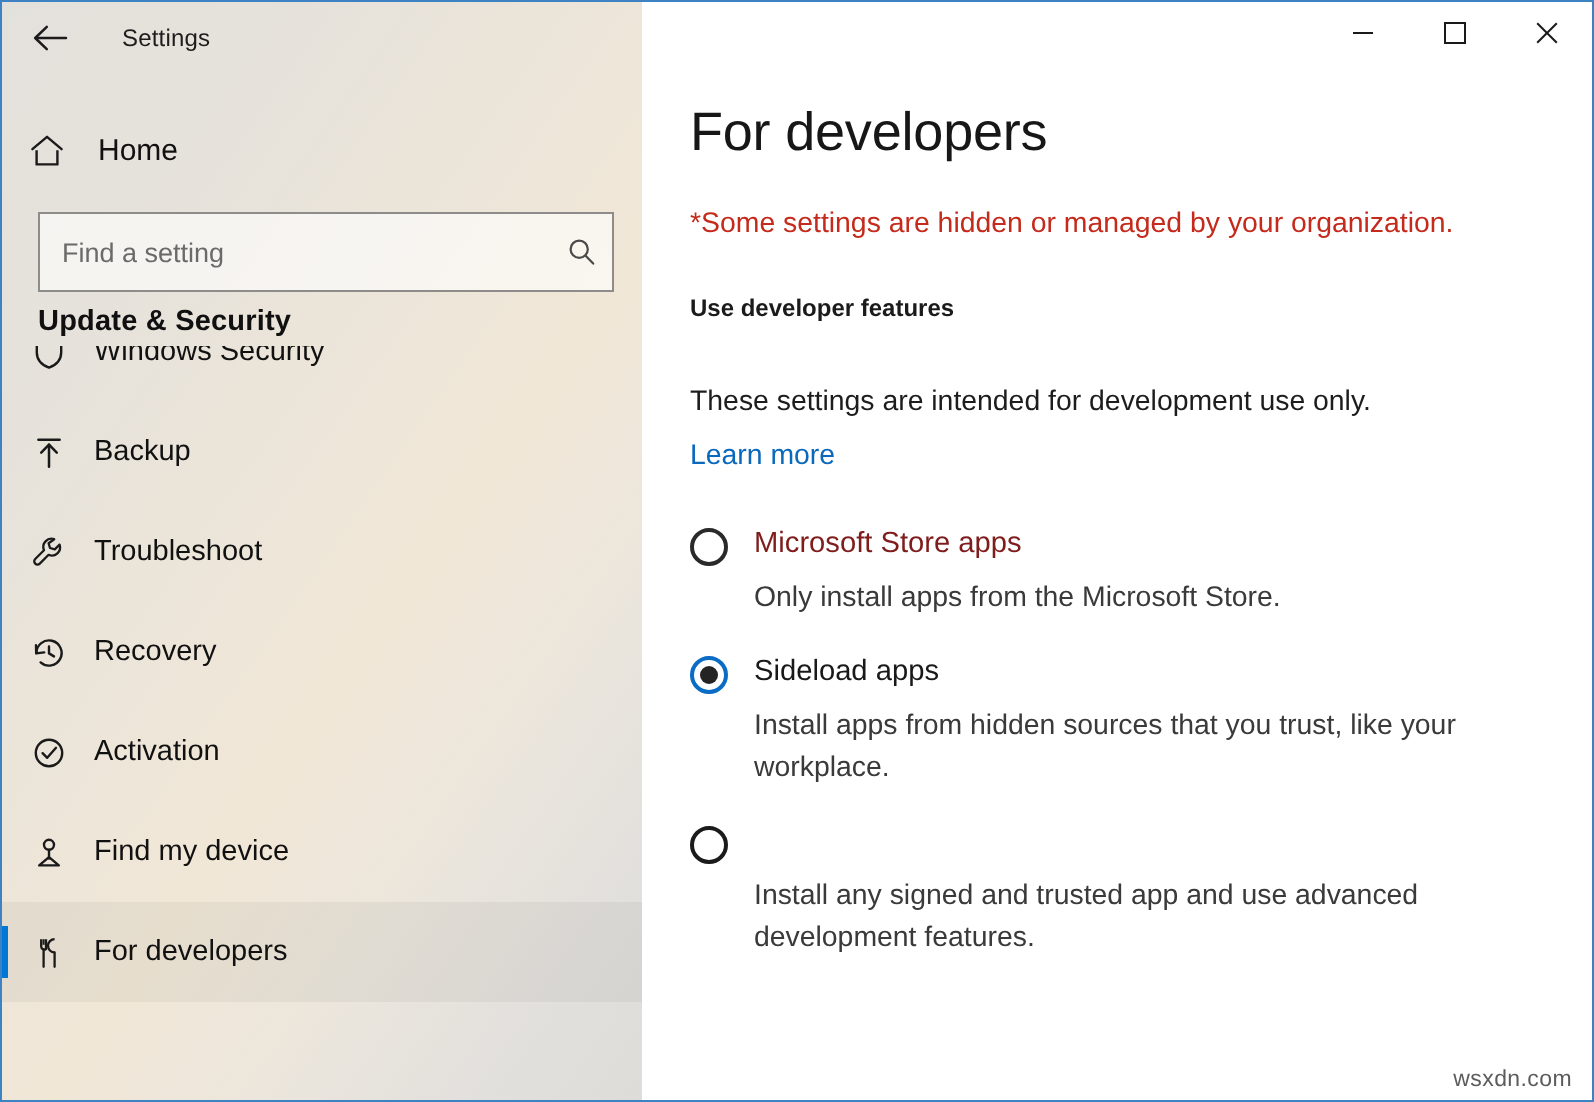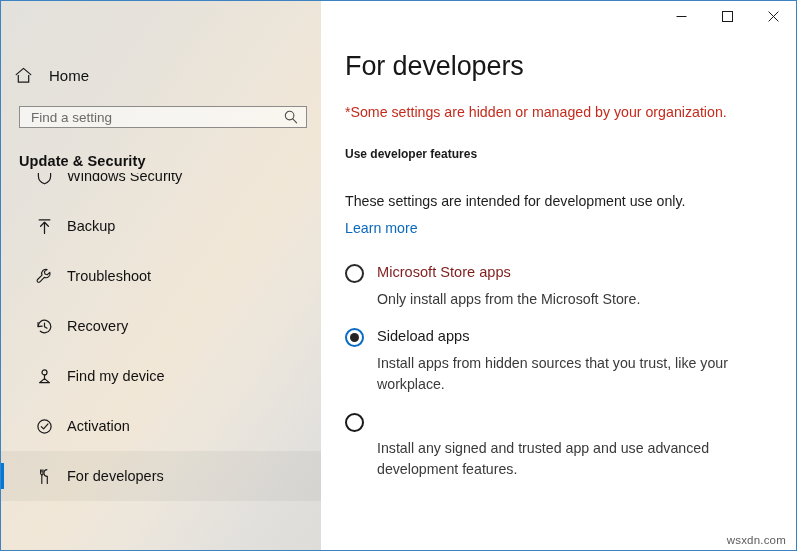--- a/index.html
+++ b/index.html
@@ -113,21 +113,21 @@
   .home-label {
     font-size: 15px;
     color: #111111;
     margin-left: 4px;
   }
 
   .search-wrap {
     position: absolute;
     left: 18px; top: 105px;
     width: 288px;
-    height: 22px;
+    height: 40px;
     box-sizing: border-box;
     background: rgba(255,255,255,.62);
     border: 1px solid #8d8c8a;
     display: flex;
     align-items: center;
   }
   .search-input {
     flex: 1;
     border: none;
     outline: none;
@@ -167,21 +167,20 @@
     left: 0;
     top: -22px;           
     width: 320px;
   }
   .nav-item {
     position: relative;
     height: 50px;
     display: flex;
     align-items: center;
     cursor: default;
-    padding-left: 20px;
   }
   .nav-accent {
     position: absolute;
     left: 0;
     top: 12px;
     width: 3px;
     height: 26px;
     background: #0078d7;
     display: none;
   }
@@ -386,37 +385,37 @@
                 <path d="M9.5 6.2 V9.7 L12.0 11.2" fill="none" stroke="#1a1a1a" stroke-width="1.2" stroke-linecap="round" stroke-linejoin="round"></path>
               </svg>
             </span>
             <span class="nav-label">Recovery</span>
           </div>
 
           <div class="nav-item">
 
             <span class="nav-icon">
               <svg width="19" height="19" viewBox="0 0 19 19">
+                <circle cx="9.5" cy="9.5" r="6.6" fill="none" stroke="#1a1a1a" stroke-width="1.2"></circle>
+                <path d="M6.3 9.6 L8.6 11.9 L13.0 6.9" fill="none" stroke="#1a1a1a" stroke-width="1.2" stroke-linecap="round" stroke-linejoin="round"></path>
+              </svg>
+            </span>
+            <span class="nav-label">Activation</span>
+          </div>
+
+          <div class="nav-item">
+
+            <span class="nav-icon">
+              <svg width="19" height="19" viewBox="0 0 19 19">
                 <circle cx="9.5" cy="5.4" r="2.5" fill="none" stroke="#1a1a1a" stroke-width="1.2"></circle>
                 <path d="M9.5 8.0 V12.3" stroke="#1a1a1a" stroke-width="1.2" stroke-linecap="round"></path>
                 <path d="M4.6 15.7 L9.5 11.6 L14.4 15.7 Z" fill="none" stroke="#1a1a1a" stroke-width="1.2" stroke-linejoin="round"></path>
               </svg>
             </span>
             <span class="nav-label">Find my device</span>
-          </div>
-
-          <div class="nav-item">
-
-            <span class="nav-icon">
-              <svg width="19" height="19" viewBox="0 0 19 19">
-                <circle cx="9.5" cy="9.5" r="6.6" fill="none" stroke="#1a1a1a" stroke-width="1.2"></circle>
-                <path d="M6.3 9.6 L8.6 11.9 L13.0 6.9" fill="none" stroke="#1a1a1a" stroke-width="1.2" stroke-linecap="round" stroke-linejoin="round"></path>
-              </svg>
-            </span>
-            <span class="nav-label">Activation</span>
           </div>
 
           <div class="nav-item selected">
             <span class="nav-accent"></span>
             <span class="nav-icon">
               <svg width="19" height="19" viewBox="0 0 19 19">
                 <path d="M5.6 2.6 V6.3 A1.5 1.5 0 0 0 8.0 7.5 V2.6" fill="none" stroke="#1a1a1a" stroke-width="1.15" stroke-linejoin="round"></path>
                 <line x1="6.8" y1="7.6" x2="6.8" y2="16.4" stroke="#1a1a1a" stroke-width="1.15" stroke-linecap="round"></line>
                 <line x1="6.8" y1="2.6" x2="6.8" y2="5.4" stroke="#1a1a1a" stroke-width="1.0"></line>
                 <path d="M12.3 2.6 A1.9 1.9 0 0 0 12.3 9.2" fill="none" stroke="#1a1a1a" stroke-width="1.15" stroke-linejoin="round"></path>
@@ -467,20 +466,29 @@
         </div>
         <div class="radio-desc">Install any signed and trusted app and use advanced development features.</div>
       </div>
 
     </div>
 
     <div class="watermark">wsxdn.com</div>
   </div>
 
   <div id="titlebar">
+    <div id="titlebar-left">
+      <div class="back-btn">
+        <svg width="18" height="14" viewBox="0 0 18 14">
+          <path d="M7.4 1.4 L1.6 7 L7.4 12.6" fill="none" stroke="#1b1b1b" stroke-width="1.25" stroke-linecap="round" stroke-linejoin="round"></path>
+          <line x1="1.8" y1="7" x2="17" y2="7" stroke="#1b1b1b" stroke-width="1.25" stroke-linecap="round"></line>
+        </svg>
+      </div>
+      <div class="app-title">Settings</div>
+    </div>
 
     <div id="window-controls">
       <div class="wc-btn">
         <svg width="11" height="11" viewBox="0 0 11 11">
           <line x1="0.5" y1="5.5" x2="10.5" y2="5.5" stroke="#1a1a1a" stroke-width="1"></line>
         </svg>
       </div>
       <div class="wc-btn">
         <svg width="11" height="11" viewBox="0 0 11 11">
           <rect x="0.5" y="0.5" width="10" height="10" fill="none" stroke="#1a1a1a" stroke-width="1"></rect>

